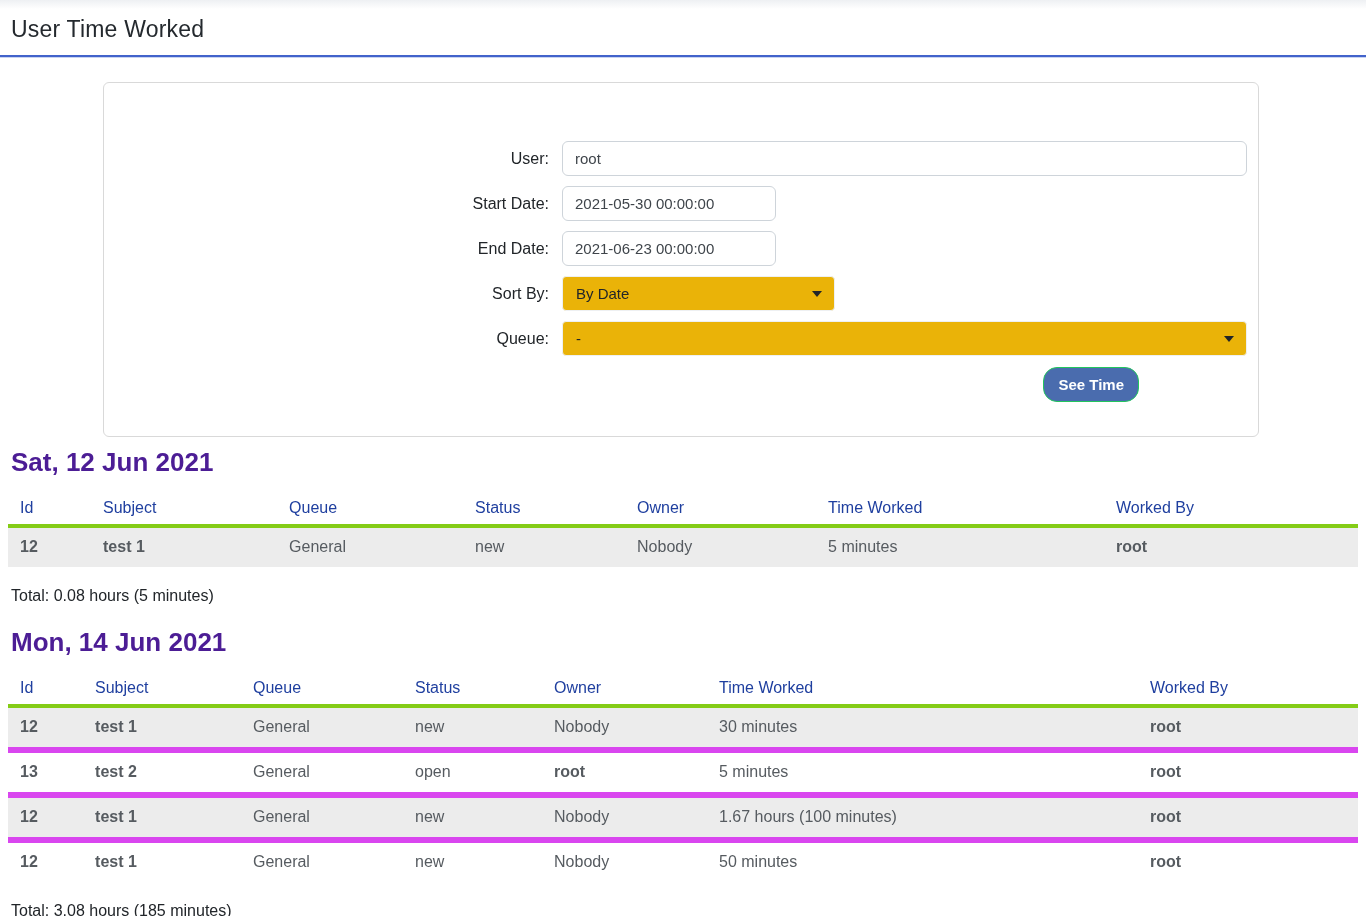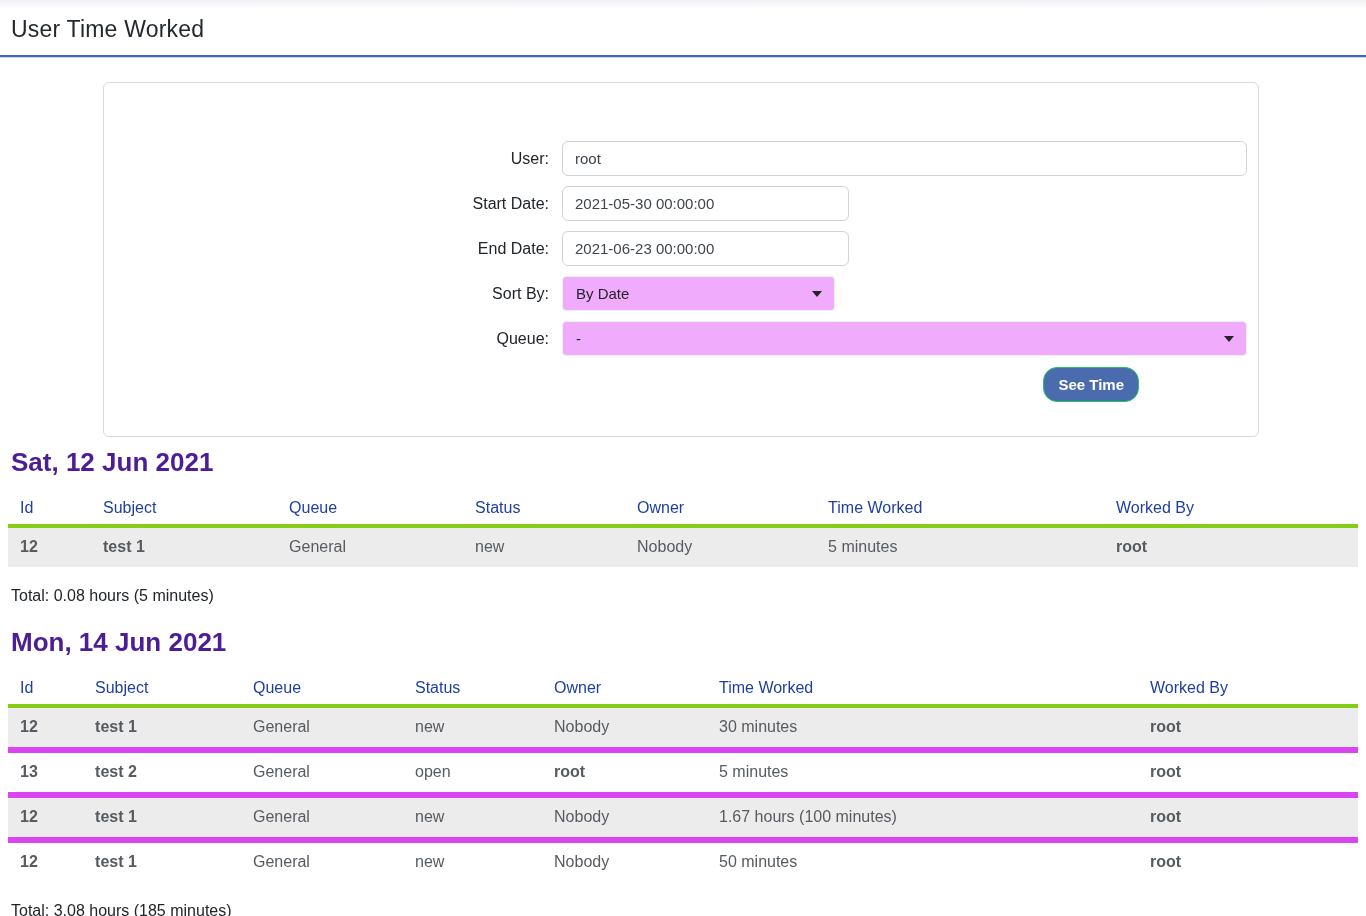--- a/index.html
+++ b/index.html
@@ -58,35 +58,35 @@
     border: 1px solid #ced4da;
     border-radius: 6px;
     padding: 0 12px;
     font-size: 15px;
     font-family: "Liberation Sans", sans-serif;
     color: #3f454b;
     background: #ffffff;
     outline: none;
   }
   .w-full  { width: 685px; }
-  .w-date  { width: 287px; }
+  .w-date  { width: 214px; }
 
   .select-wrap {
     position: relative;
     display: inline-block;
     height: 35px;
   }
   .select-wrap select {
     appearance: none;
     -webkit-appearance: none;
     width: 100%;
     height: 35px;
     border: 1px solid #eef0f2;
     border-radius: 4px;
-    background: #f0abfc;
+    background: #eab308;
     font-size: 15px;
     font-family: "Liberation Sans", sans-serif;
     color: #212529;
     padding: 0 28px 0 13px;
     outline: none;
   }
   .w-sort  { width: 273px; }
   .w-queue { width: 685px; }
   .caret {
     position: absolute;

